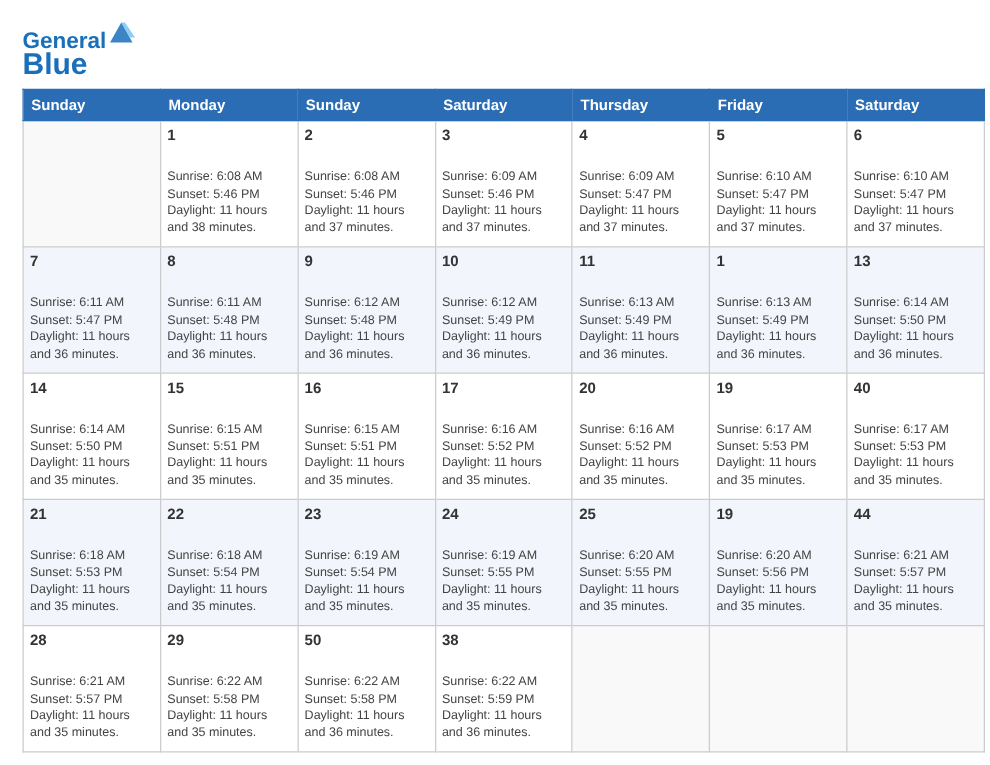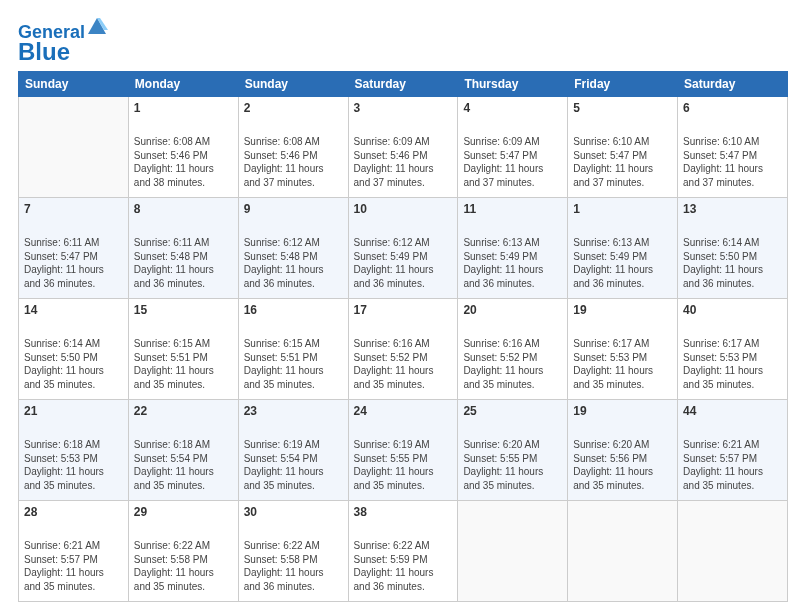--- a/index.html
+++ b/index.html
@@ -348,21 +348,21 @@
 and 35 minutes.</div>
           </td>
           <td>
             <span class="day-num">29</span>
             <div class="day-info" style="white-space: pre-line;">Sunrise: 6:22 AM
 Sunset: 5:58 PM
 Daylight: 11 hours
 and 35 minutes.</div>
           </td>
           <td>
-            <span class="day-num">30</span>
+            <span class="day-num">50</span>
             <div class="day-info" style="white-space: pre-line;">Sunrise: 6:22 AM
 Sunset: 5:58 PM
 Daylight: 11 hours
 and 36 minutes.</div>
           </td>
           <td>
             <span class="day-num">38</span>
             <div class="day-info" style="white-space: pre-line;">Sunrise: 6:22 AM
 Sunset: 5:59 PM
 Daylight: 11 hours

